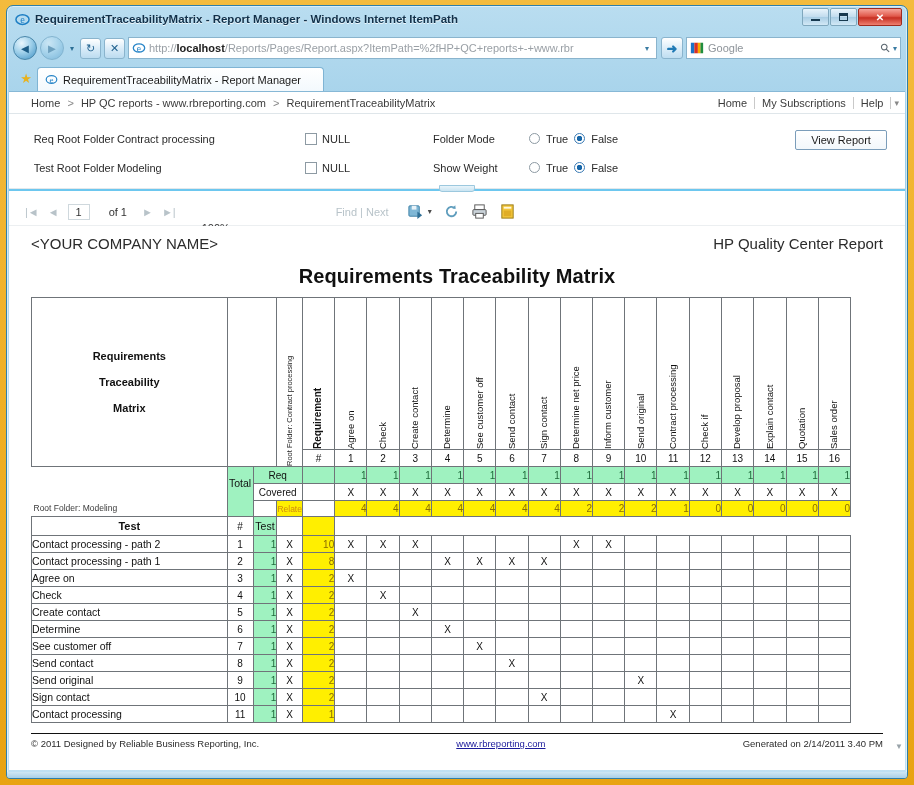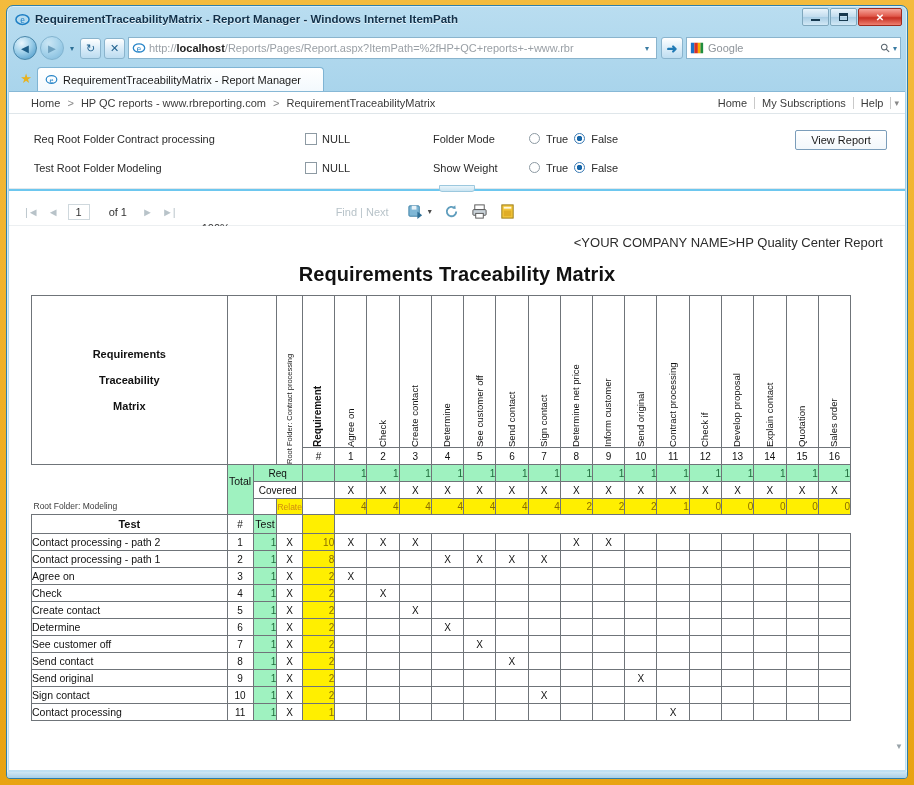--- a/index.html
+++ b/index.html
@@ -248,21 +248,21 @@
   .tico { width: 17px; height: 17px; position: relative; display:block;}
 
   
   #report {
     position: relative;
     padding: 9px 22px 0 22px;
     height: calc(100% - 22px - 92px - 9px - 28px);
     overflow: hidden;
     background:#fff;
   }
-  .rep-head { display:flex; justify-content: flex-end; font-size: 13px; color:#2b2b2b; }
+  .rep-head { display:flex; justify-content: space-between; font-size: 15px; color:#2b2b2b; }
   .rep-title {
     text-align:center; font-size: 20px; font-weight: 700;
     color:#111; margin: 13px 0 9px 0;
     letter-spacing: .1px;
   }
 
   table.matrix { border-collapse: collapse; table-layout: fixed; font-size: 10px; color:#111; }
   table.matrix td, table.matrix th { border: 1px solid #6f7479; padding: 0; vertical-align: middle; }
   .vert {
     writing-mode: vertical-rl;
@@ -893,19 +893,24 @@
             <td class="ctr">X</td>
             <td class="ctr"></td>
             <td class="ctr"></td>
             <td class="ctr"></td>
             <td class="ctr"></td>
             <td class="ctr"></td>
           </tr>
         </tbody>
       </table>
 
+      <div id="repfooter">
+        <span>© 2011 Designed by Reliable Business Reporting, Inc.</span>
+        <span class="mid"><a>www.rbreporting.com</a></span>
+        <span>Generated on 2/14/2011 3.40 PM</span>
+      </div>
       <span class="scrollarrow">▼</span>
     </div>
 
   </div>
   <div id="statusbar"></div>
  </div>
 </div>
 
 </body></html>

